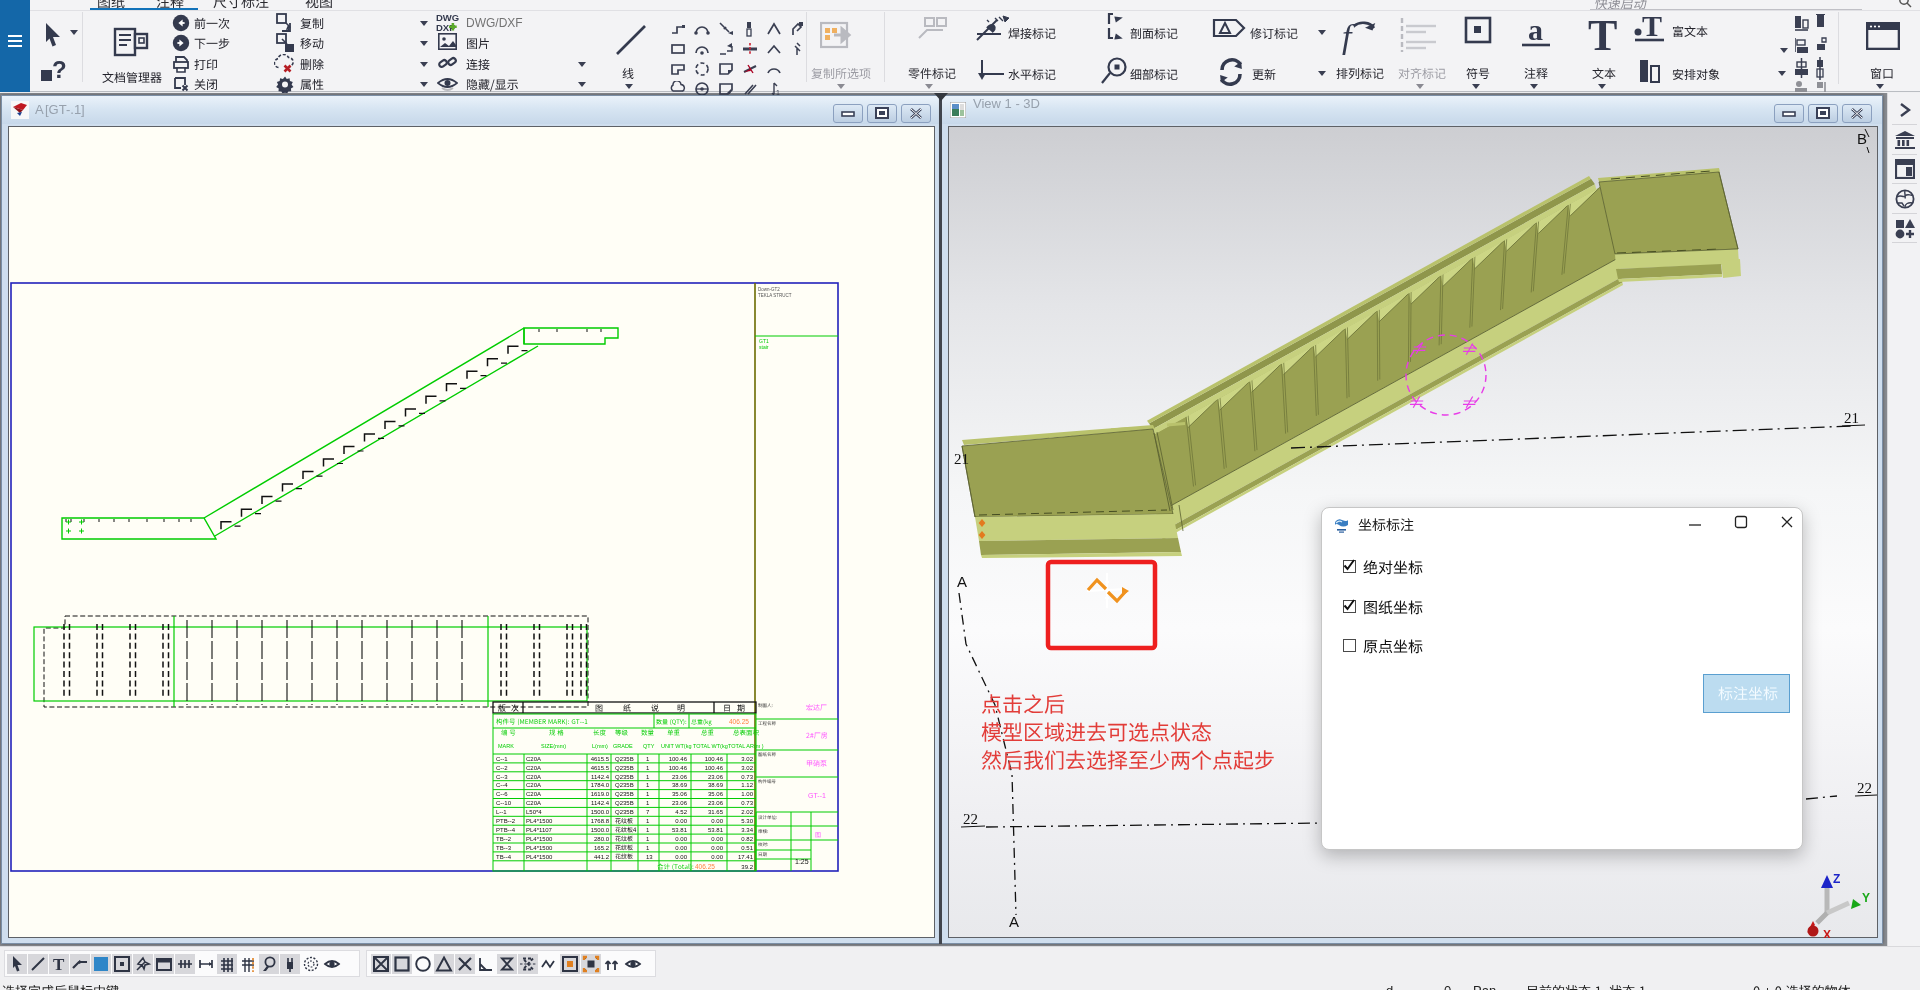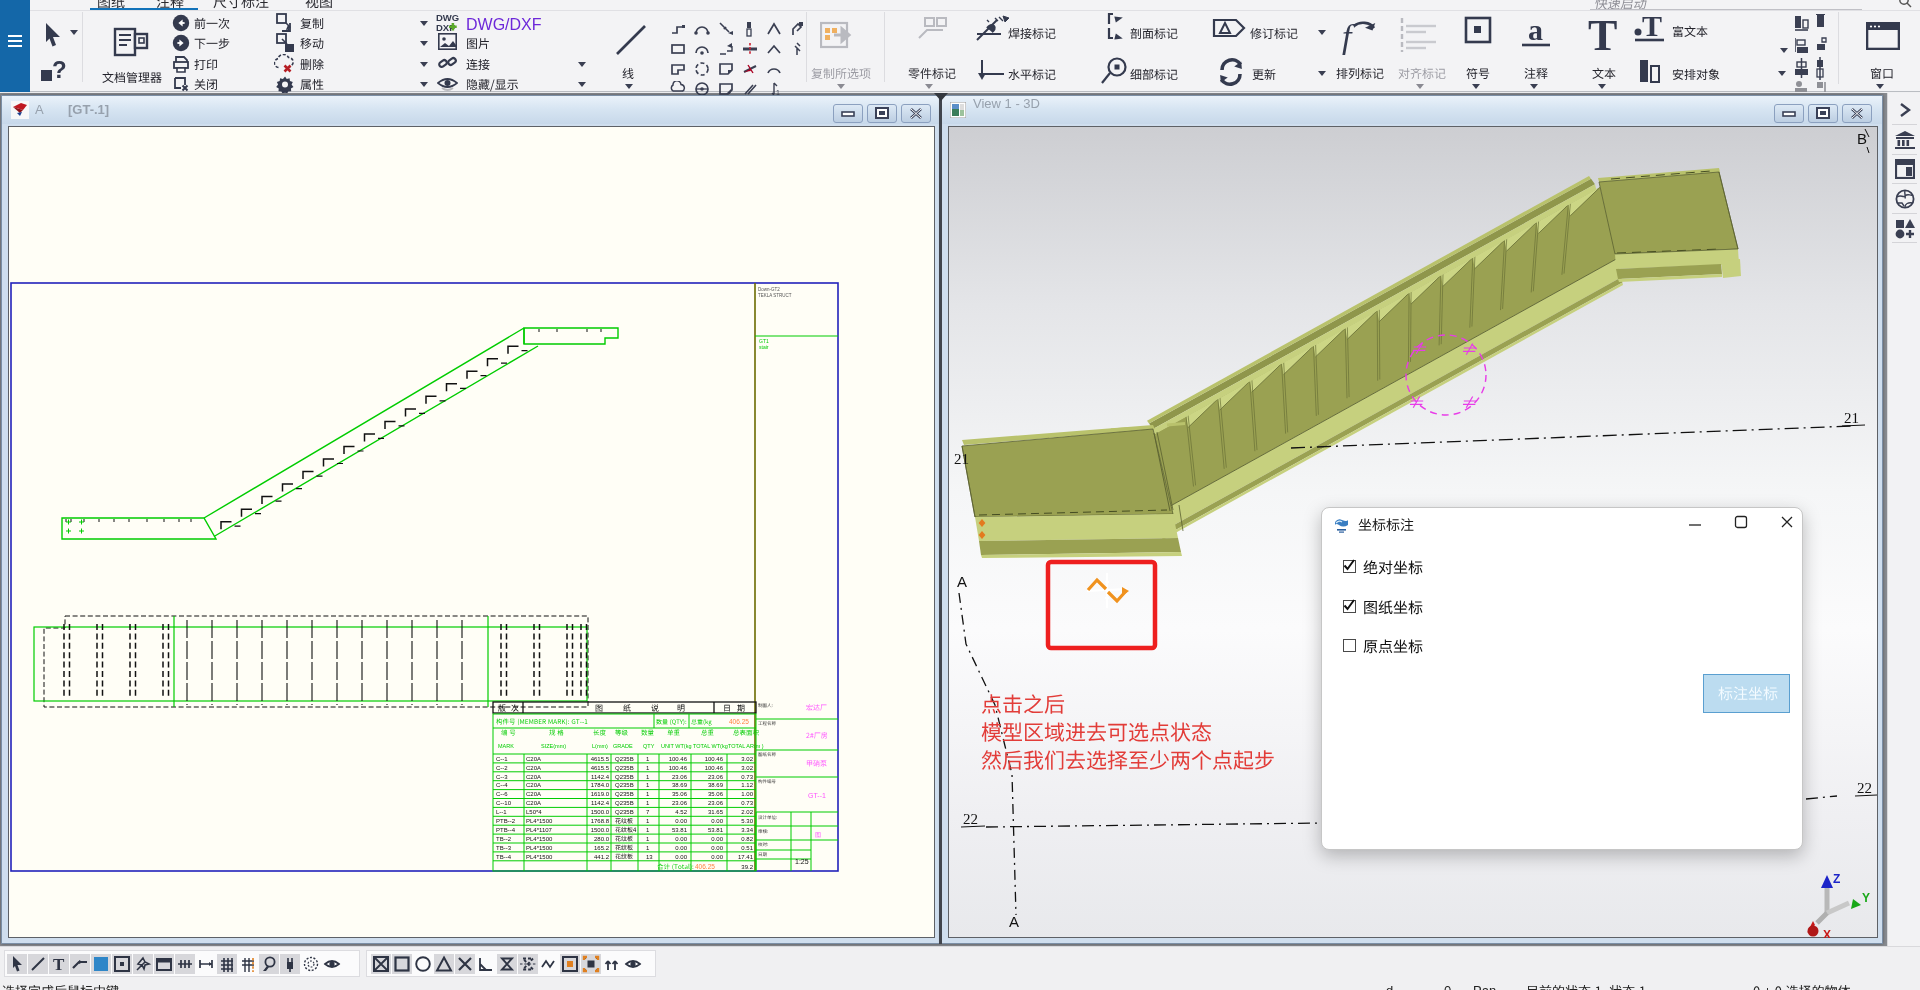--- a/index.html
+++ b/index.html
@@ -1,18 +1,18 @@
 <!DOCTYPE html>
 <html><head><meta charset="utf-8"><style>
 *{margin:0;padding:0;box-sizing:border-box;}
 html,body{width:1920px;height:990px;overflow:hidden;font-family:"Liberation Sans",sans-serif;background:#f0f0f2;}
 .abs{position:absolute;}
 #ribbon{position:absolute;left:0;top:0;width:1920px;height:92px;background:#f3f3f5;border-bottom:1px solid #babdc2;}
 #bluestrip{position:absolute;left:0;top:0;width:30px;height:92px;background:#1467a8;}
-.riblbl{position:absolute;font-size:16px;color:#6d28d9;white-space:nowrap;}
+.riblbl{position:absolute;font-size:12px;color:#737373;white-space:nowrap;}
 .caret{position:absolute;width:0;height:0;border-left:4px solid transparent;border-right:4px solid transparent;border-top:5px solid #3a3f52;}
 .caretg{border-top-color:#8a8a92;}
 .vsep{position:absolute;top:14px;height:66px;width:1px;background:#dcdce0;}
 #mdi{position:absolute;left:0;top:93px;width:1920px;height:853px;background:#888b90;}
 .win{position:absolute;background:#cfdeee;border:1px solid #7b8fa6;box-shadow:0 0 3px rgba(0,0,0,.4);}
 .wtitle{position:absolute;left:0;top:0;right:0;height:28px;background:linear-gradient(180deg,#eaf2fa 0%,#d7e5f2 45%,#c7d8ea 100%);color:#97a1ad;font-size:13px;}
 .wbtn{position:absolute;top:8px;width:30px;height:19px;border:1px solid #8ba0bf;border-radius:3px;background:linear-gradient(180deg,#dde9f5,#bccee2);}
 .wcontent{position:absolute;border:1px solid #5e6166;background:#fffef6;}
 #statusbar{position:absolute;left:0;top:978px;width:1920px;height:12px;background:#f0f0f2;font-size:13px;color:#1a1a1a;}
 #btoolbar{position:absolute;left:0;top:946px;width:1920px;height:32px;background:#f0f0f2;border-top:1px solid #d9d9dc;}
@@ -767,21 +767,21 @@
   </div>
 <div class="win" style="left:1px;top:95px;width:940px;height:849px;">
     <div class="wtitle">
       <svg class="abs" style="left:9px;top:5px" width="18" height="18" viewBox="0 0 18 18">
         <rect width="18" height="18" fill="#f8f8f8"></rect>
         <path d="M2 6 L10 2 L16 4 L12 9 Z" fill="#c01820"></path>
         <path d="M2 6 L12 9 L9 12 Z" fill="#8c1218"></path>
         <path d="M6 12 L11 11 L9 15 Z" fill="#1c3f8f"></path>
       </svg>
       <span class="abs" style="left:33px;top:6px;">A</span>
-      <span class="abs" style="left:66px;top:6px;font-weight:bold;">[GT-.1]</span>
+      <span class="abs" style="left:43px;top:6px;">[GT-.1]</span>
       <div class="wbtn" style="left:831px;"><svg width="28" height="17">
           <rect x="8" y="7" width="12" height="4" fill="#fff" stroke="#3a4158" stroke-width="1.6"></rect>
         </svg></div>
       <div class="wbtn" style="left:865px;"><svg width="28" height="17">
           <rect x="8" y="3" width="12" height="10" fill="#fff" stroke="#3a4158" stroke-width="2"></rect>
           <rect x="11" y="6" width="6" height="4" fill="#3a4158"></rect>
         </svg></div>
       <div class="wbtn" style="left:899px;"><svg width="28" height="17">
           <path d="M9 4 L19 13 M19 4 L9 13" stroke="#3a4158" stroke-width="2.6"></path>
           <path d="M9 4 L19 13 M19 4 L9 13" stroke="#fff" stroke-width="1"></path>

